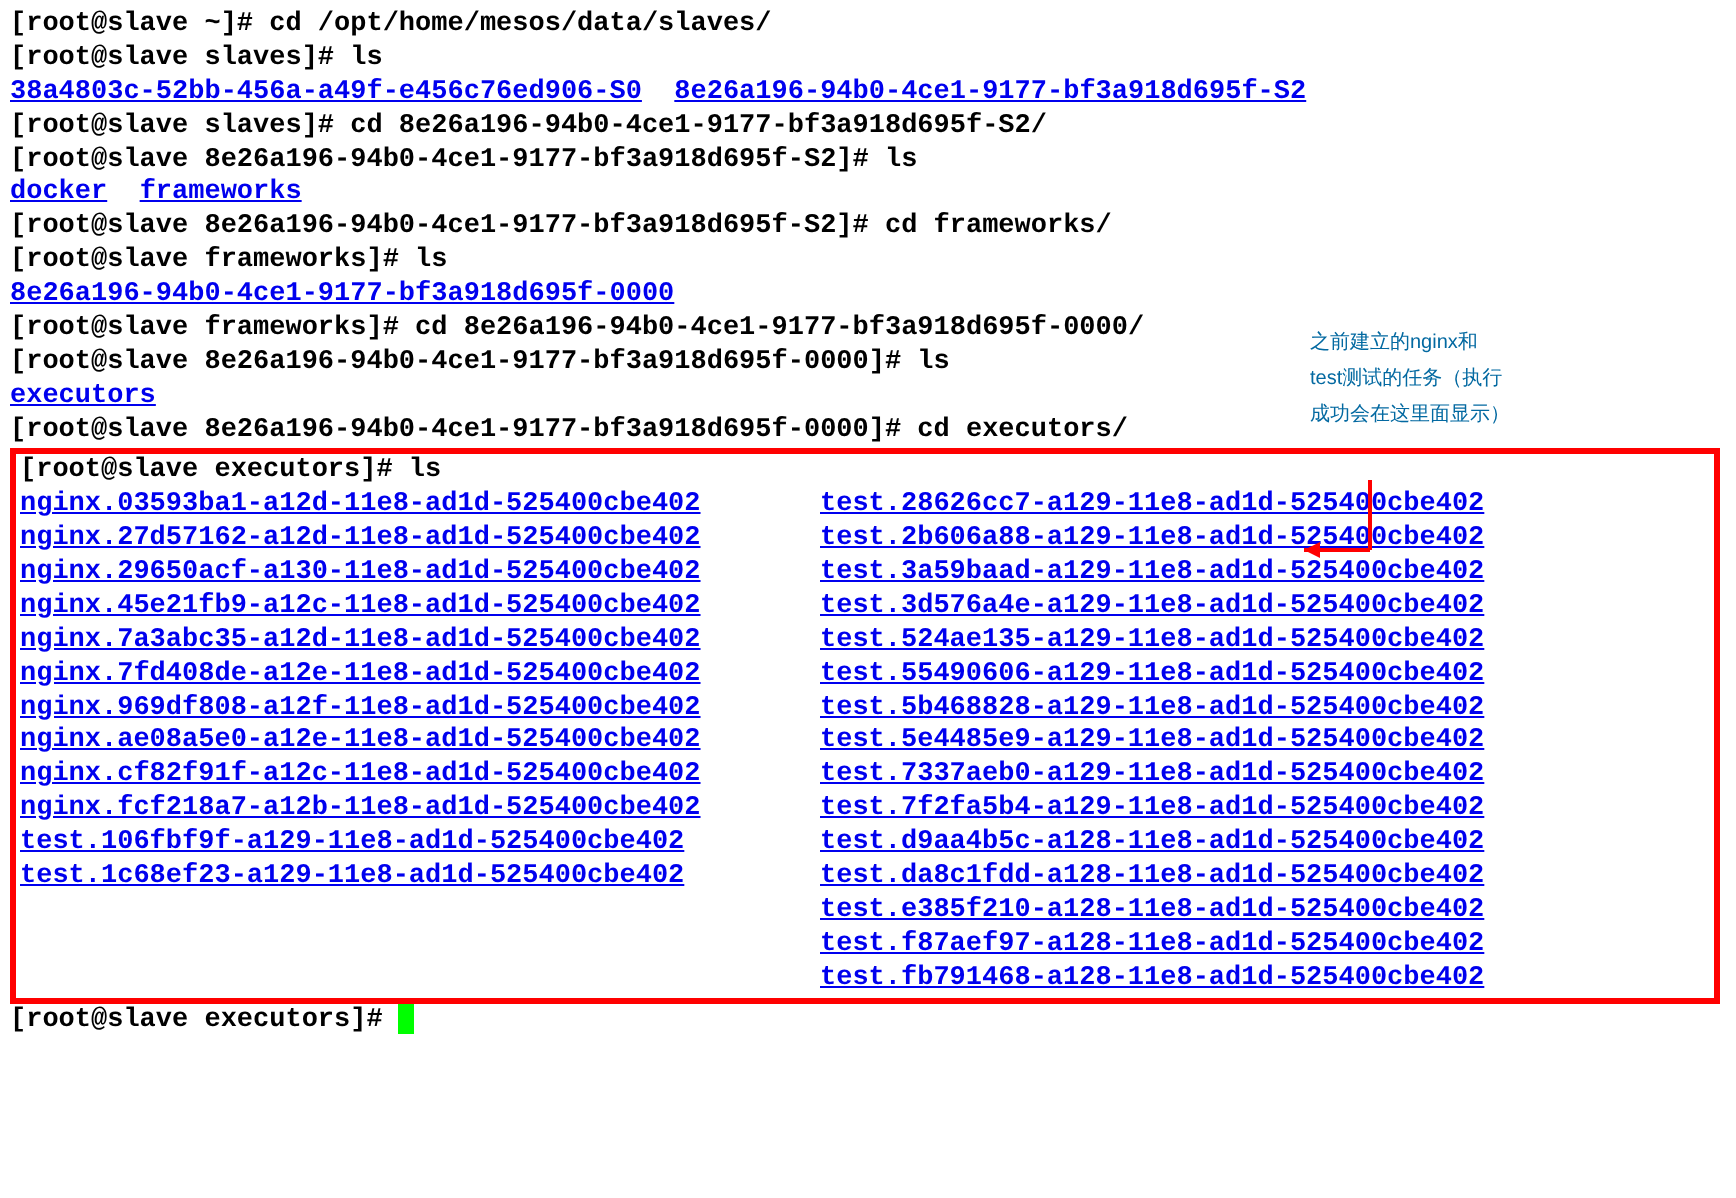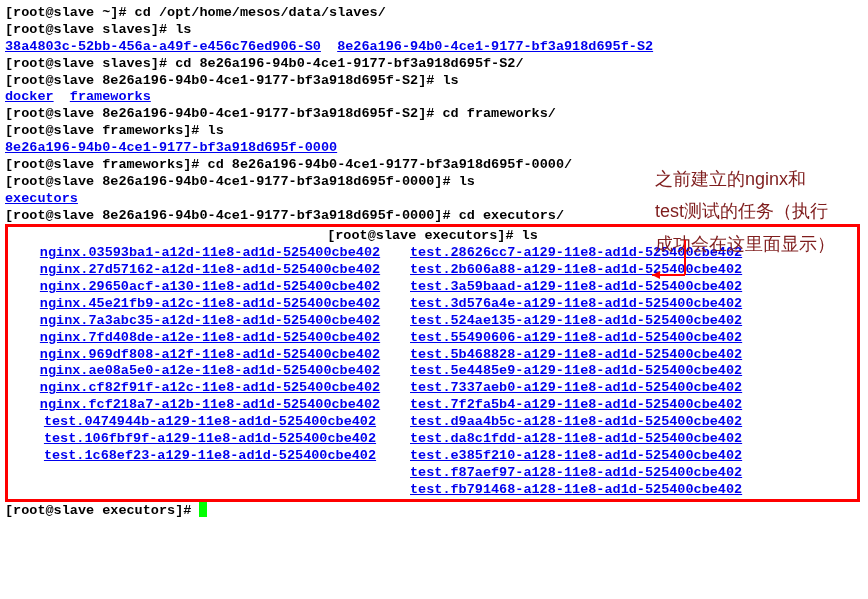--- a/index.html
+++ b/index.html
@@ -18,28 +18,27 @@
   .line { white-space: pre; }
   .blue { color: #0000ee; font-weight: bold; text-decoration: underline; }
   .box {
     border: 3px solid #ff0000;
     padding: 1px 2px;
     margin-top: 0px;
     position: relative;
     width: 855px;
     box-sizing: border-box;
     overflow: hidden;
-    text-align: center;
   }
   .annot {
     position: absolute;
-    color: #7f1d1d;
+    color: #0369a1;
     font-family: sans-serif;
     font-weight: normal;
-    font-size: 18px;
+    font-size: 10px;
     line-height: 1.8;
   }
   .cursor {
     display: inline-block;
     width: 8px;
     height: 15px;
     background: #00ff00;
     vertical-align: text-bottom;
     margin-bottom: 1px;
   }
@@ -72,21 +71,20 @@
       <div class="line blue">nginx.03593ba1-a12d-11e8-ad1d-525400cbe402</div>
       <div class="line blue">nginx.27d57162-a12d-11e8-ad1d-525400cbe402</div>
       <div class="line blue">nginx.29650acf-a130-11e8-ad1d-525400cbe402</div>
       <div class="line blue">nginx.45e21fb9-a12c-11e8-ad1d-525400cbe402</div>
       <div class="line blue">nginx.7a3abc35-a12d-11e8-ad1d-525400cbe402</div>
       <div class="line blue">nginx.7fd408de-a12e-11e8-ad1d-525400cbe402</div>
       <div class="line blue">nginx.969df808-a12f-11e8-ad1d-525400cbe402</div>
       <div class="line blue">nginx.ae08a5e0-a12e-11e8-ad1d-525400cbe402</div>
       <div class="line blue">nginx.cf82f91f-a12c-11e8-ad1d-525400cbe402</div>
       <div class="line blue">nginx.fcf218a7-a12b-11e8-ad1d-525400cbe402</div>
-      <div class="line blue">test.0474944b-a129-11e8-ad1d-525400cbe402</div>
       <div class="line blue">test.106fbf9f-a129-11e8-ad1d-525400cbe402</div>
       <div class="line blue">test.1c68ef23-a129-11e8-ad1d-525400cbe402</div>
     </div>
     <div class="colR">
       <div class="line blue">test.28626cc7-a129-11e8-ad1d-525400cbe402</div>
       <div class="line blue">test.2b606a88-a129-11e8-ad1d-525400cbe402</div>
       <div class="line blue">test.3a59baad-a129-11e8-ad1d-525400cbe402</div>
       <div class="line blue">test.3d576a4e-a129-11e8-ad1d-525400cbe402</div>
       <div class="line blue">test.524ae135-a129-11e8-ad1d-525400cbe402</div>
       <div class="line blue">test.55490606-a129-11e8-ad1d-525400cbe402</div>

